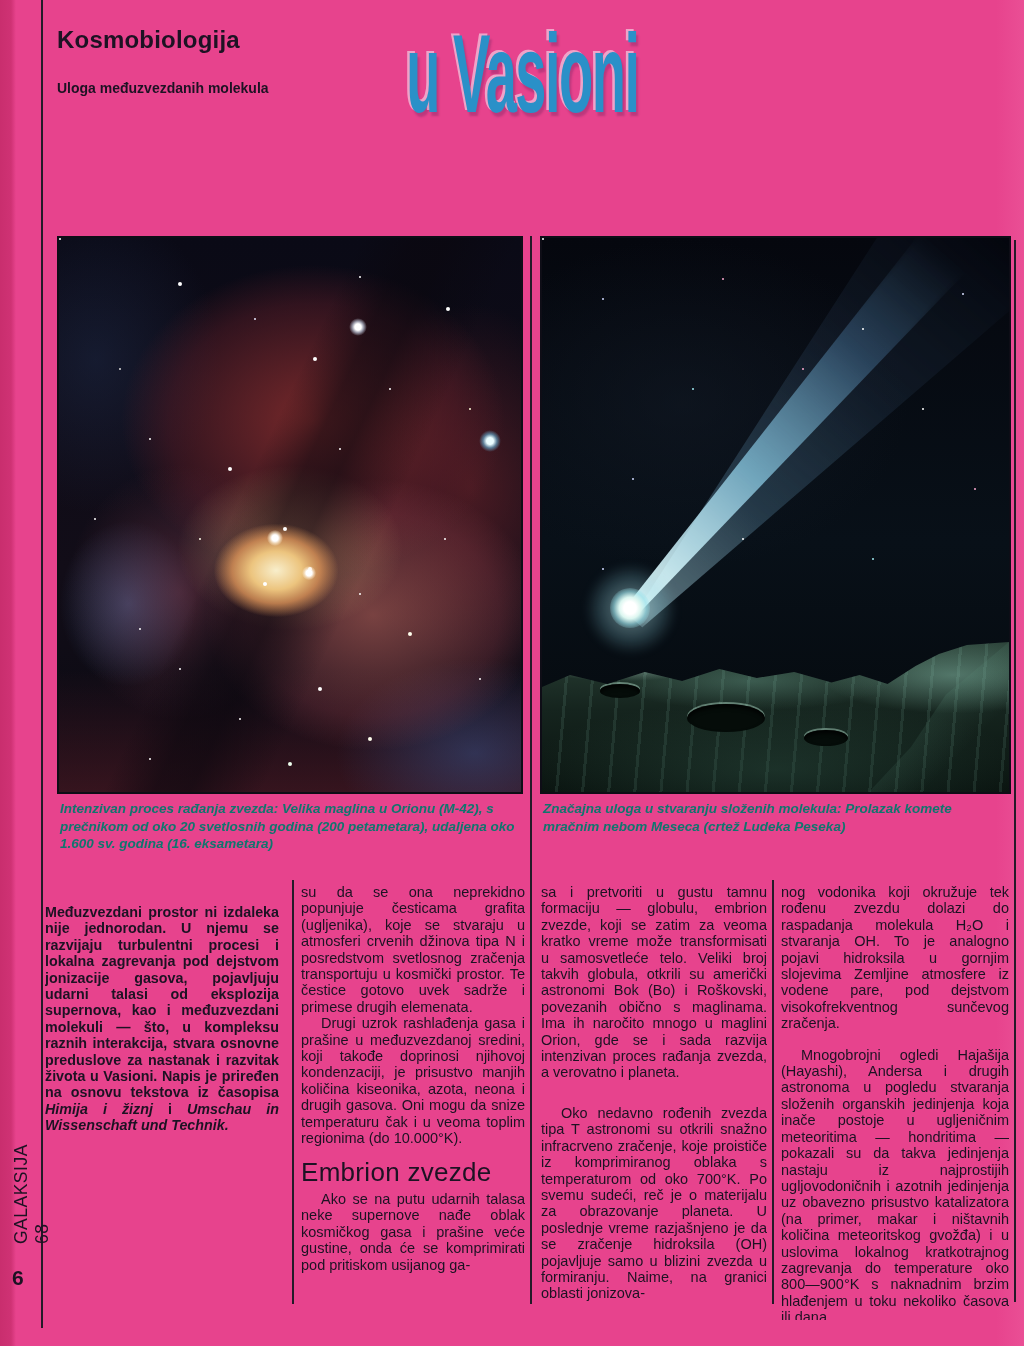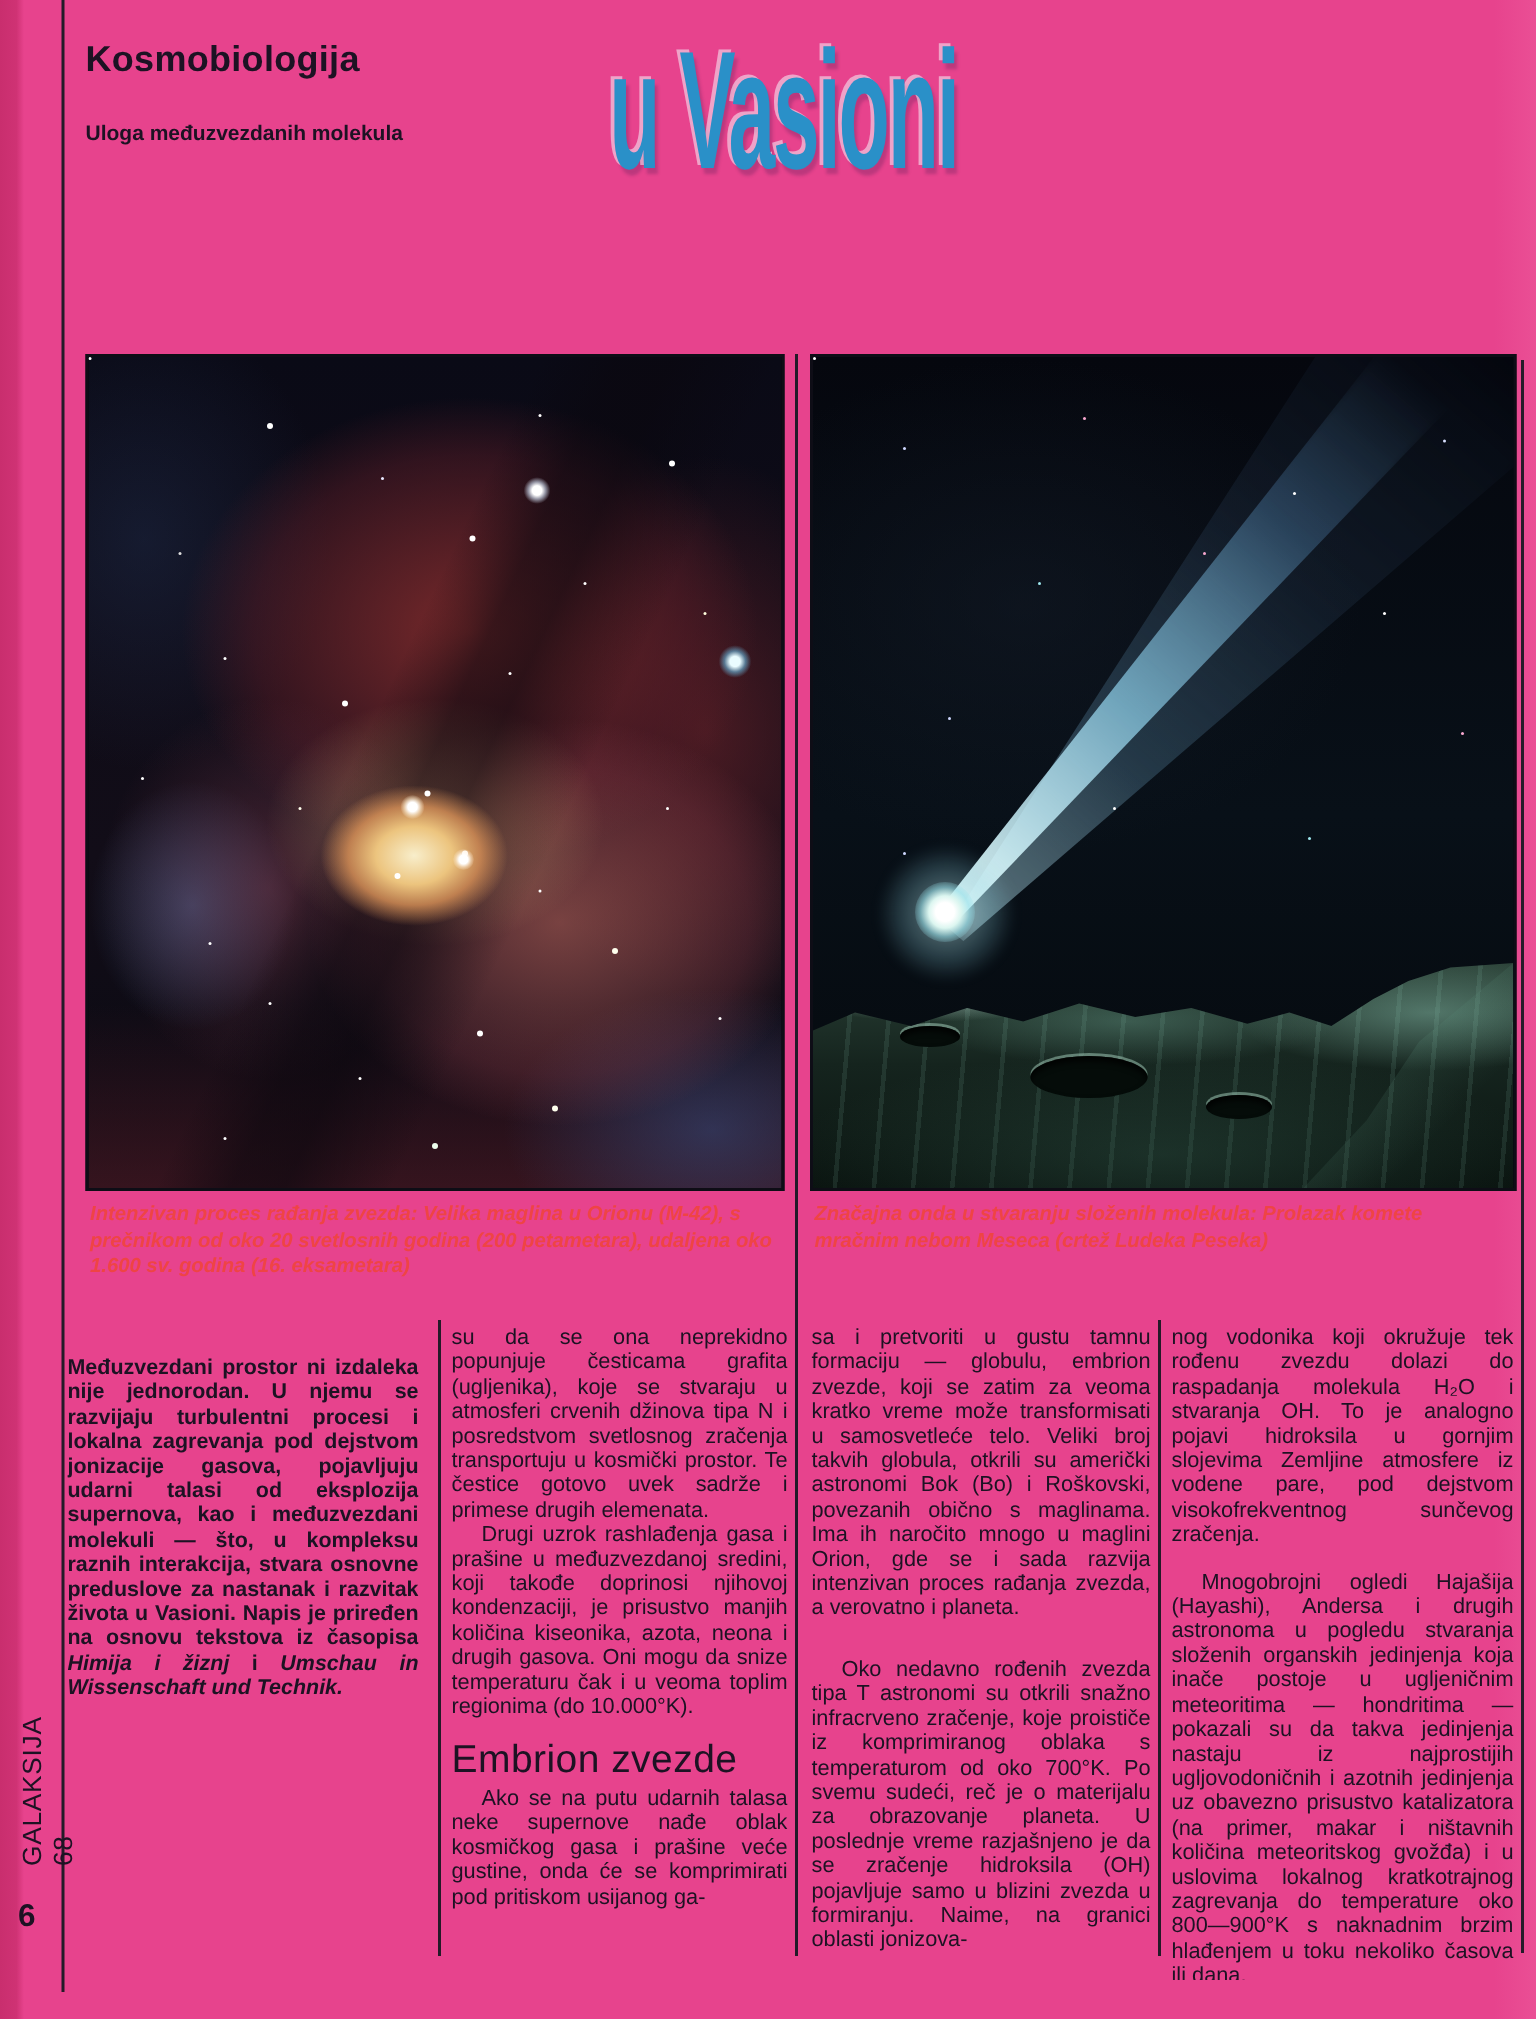--- a/index.html
+++ b/index.html
@@ -97,21 +97,21 @@
   .crater{position:absolute;border-radius:50%;background:#050c09;
     box-shadow:0 -2px 0 rgba(185,228,208,.45), inset 0 3px 4px rgba(0,0,0,.85);}
   #crater-1{left:145px;top:62px;width:78px;height:28px;}
   #crater-2{left:58px;top:42px;width:40px;height:14px;}
   #crater-3{left:262px;top:88px;width:44px;height:16px;}
   #moon-ridge-light{position:absolute;right:0;bottom:0;width:140px;height:150px;
     clip-path:polygon(100% 0,55% 35%,30% 70%,0 100%,100% 100%);
     background:linear-gradient(135deg, rgba(190,235,215,.4), rgba(90,140,120,.2) 40%, transparent 70%);}
 
   
-  .caption{position:absolute;top:800px;font-style:italic;font-weight:700;font-size:13.5px;line-height:17.5px;color:#ef4444;}
+  .caption{position:absolute;top:800px;font-style:italic;font-weight:700;font-size:13.5px;line-height:17.5px;color:#0f766e;}
   #caption-orion{left:60px;width:468px;}
   #caption-comet{left:543px;width:452px;}
 
   
   .col{position:absolute;top:884px;height:436px;overflow:hidden;font-size:14.5px;line-height:16.4px;text-align:justify;}
   #col-1{left:45px;width:234px;margin-top:20px;}
   #col-2{left:301px;width:224px;}
   #col-3{left:541px;width:226px;}
   #col-4{left:781px;width:228px;}
   .col p{margin:0;}
@@ -163,21 +163,21 @@
   <div class="starfield" id="comet-stars"></div>
   <div id="moon-surface">
     <div class="crater" id="crater-1"></div>
     <div class="crater" id="crater-2"></div>
     <div class="crater" id="crater-3"></div>
     <div id="moon-ridge-light"></div>
   </div>
 </div>
 
 <div class="caption" id="caption-orion">Intenzivan proces rađanja zvezda: Velika maglina u Orionu (M-42), s prečnikom od oko 20 svetlosnih godina (200 petametara), udaljena oko 1.600 sv. godina (16. eksametara)</div>
-<div class="caption" id="caption-comet">Značajna onda u stvaranju složenih molekula: Prolazak komete mračnim nebom Meseca (crtež Ludeka Peseka)</div>
+<div class="caption" id="caption-comet">Značajna uloga u stvaranju složenih molekula: Prolazak komete mračnim nebom Meseca (crtež Ludeka Peseka)</div>
 
 <div class="col" id="col-1">
   <p class="intro"><span>Međuzvezdani prostor ni izdaleka nije jednorodan. U njemu se razvijaju turbulentni procesi i lokalna zagrevanja pod dejstvom jonizacije gasova, pojavljuju udarni talasi od eksplozija supernova, kao i međuzvezdani molekuli — što, u kompleksu raznih interakcija, stvara osnovne preduslove za nastanak i razvitak života u Vasioni. Napis je priređen na osnovu tekstova iz časopisa </span><i>Himija i žiznj</i><span> i </span><i>Umschau in Wissenschaft und Technik.</i></p>
 </div>
 
 <div class="col" id="col-2">
   <p>su da se ona neprekidno popunjuje česticama grafita (ugljenika), koje se stvaraju u atmosferi crvenih džinova tipa N i posredstvom svetlosnog zračenja transportuju u kosmički prostor. Te čestice gotovo uvek sadrže i primese drugih elemenata.</p>
   <p class="ind">Drugi uzrok rashlađenja gasa i prašine u međuzvezdanoj sredini, koji takođe doprinosi njihovoj kondenzaciji, je prisustvo manjih količina kiseonika, azota, neona i drugih gasova. Oni mogu da snize temperaturu čak i u veoma toplim regionima (do 10.000°K).</p>
   <p class="subhead">Embrion zvezde</p>
   <p class="ind">Ako se na putu udarnih talasa neke supernove nađe oblak kosmičkog gasa i prašine veće gustine, onda će se komprimirati pod pritiskom usijanog ga-</p>

